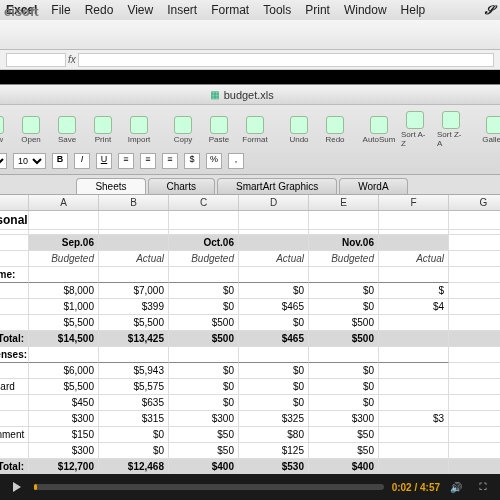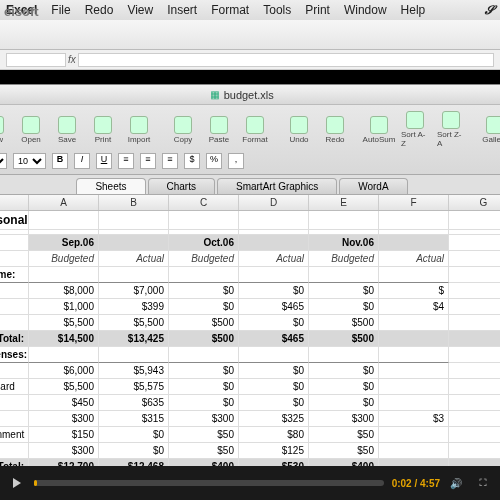--- a/index.html
+++ b/index.html
@@ -38,21 +38,21 @@
 .row .lbl { text-align: left; }
 .row .num { text-align: right; }
 .title-row .lbl { font-weight: bold; font-size: 12px; }
 .month-hdr { background: #d8d8d8; font-weight: bold; text-align: right !important; }
 .sub-hdr { font-style: italic; text-align: right !important; color: #444; }
 .section { font-weight: bold; border-bottom: 1px solid #888 !important; }
 .total-row div { background: #d8d8d8; font-weight: bold; }
 .total-row .lbl { text-align: right; }
 .savings { font-style: italic; border-bottom: none !important; }
 .selected { outline: 2px solid #3a72d8; outline-offset: -2px; background: #eef4ff; }
-.video-bar { position: absolute; bottom: 0; left: 0; right: 0; display: flex; align-items: center; background: #1a1a1a; height: 34px; padding: 0 8px; gap: 8px; color: #ccc; font-size: 10px; }
+.video-bar { position: absolute; bottom: 0; left: 0; right: 0; display: flex; align-items: center; background: #1a1a1a; height: 26px; padding: 0 8px; gap: 8px; color: #ccc; font-size: 10px; }
 .video-bar .progress { flex: 1; height: 6px; background: #444; border-radius: 3px; position: relative; }
 .video-bar .progress .fill { position: absolute; left:0; top:0; bottom:0; width: 1%; background: #e5a400; border-radius: 3px; }
 .video-bar .time { color: #e5a400; font-weight: bold; }
 .pbtn { width: 18px; height: 18px; display:flex; align-items:center; justify-content:center; cursor:pointer; color:#ccc; }
 .triangle-right { width:0; height:0; border-left:8px solid #ccc; border-top:5px solid transparent; border-bottom:5px solid transparent; }
 </style>
 </head>
 <body>
 
 <div class="watermark">eisoft</div>

